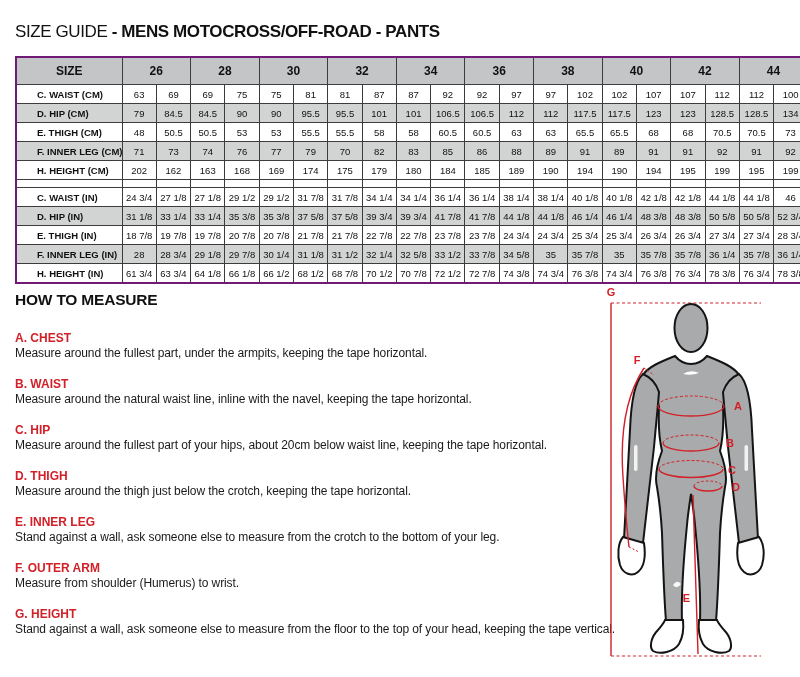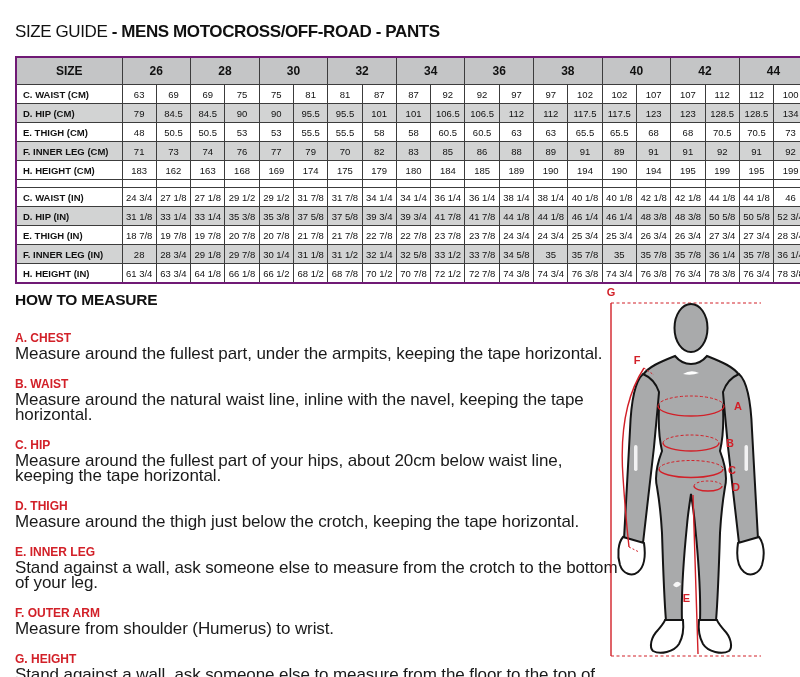--- a/index.html
+++ b/index.html
@@ -18,33 +18,33 @@
     position:absolute; left:15px; top:56px; width:794px;
     border-collapse:collapse; table-layout:fixed;
     border:2px solid #701a75;
   }
   .size-table th, .size-table td {
     border:1px solid #3c3c3c; text-align:center; overflow:hidden;
     white-space:nowrap; padding:0; color:#111;
   }
   .size-table thead th { background:#c4c5c6; font-size:12px; font-weight:700; height:26px; }
   .size-table .rowlabel {
-    text-align:left; padding-left:6px; font-size:9.5px; font-weight:700; background:#fff;
+    text-align:left; padding-left:20px; font-size:9.5px; font-weight:700; background:#fff;
   }
   .size-table td.val { font-size:9.5px; font-weight:400; height:18px; background:#fff; }
   .size-table tr.shade td.val, .size-table tr.shade .rowlabel { background:#d2d3d3; }
   .size-table tr.sep td { height:7px; background:#fff; }
 
   .measure { position:absolute; left:15px; top:291px; width:600px; }
   .measure h2 {
     margin:0 0 22px 0; font-size:15.5px; font-weight:700; color:#111; letter-spacing:-0.2px;
   }
   .sec { margin-bottom:16px; }
   .sec .lbl { color:#d22028; font-weight:700; font-size:12px; line-height:15px; }
-  .sec .txt { font-size:17px; line-height:15px; color:#1a1a1a; letter-spacing:-0.1px; width:610px; }
+  .sec .txt { font-size:12px; line-height:15px; color:#1a1a1a; letter-spacing:-0.1px; width:610px; }
 
   .figure-wrap { position:absolute; left:598px; top:285px; width:200px; height:392px; }
   .red-label { font:bold 11px "Liberation Sans", sans-serif; }
 </style>
 </head>
 <body>
 
 <div class="title">
   <span class="reg">SIZE GUIDE </span><span class="b">- MENS MOTOCROSS/OFF-ROAD - PANTS</span>
 </div>
@@ -176,21 +176,21 @@
         <td class="val">91</td>
         <td class="val">89</td>
         <td class="val">91</td>
         <td class="val">91</td>
         <td class="val">92</td>
         <td class="val">91</td>
         <td class="val">92</td>
       </tr>
       <tr>
         <th class="rowlabel">H. HEIGHT (CM)</th>
-        <td class="val">183</td>
+        <td class="val">202</td>
         <td class="val">162</td>
         <td class="val">163</td>
         <td class="val">168</td>
         <td class="val">169</td>
         <td class="val">174</td>
         <td class="val">175</td>
         <td class="val">179</td>
         <td class="val">180</td>
         <td class="val">184</td>
         <td class="val">185</td>

